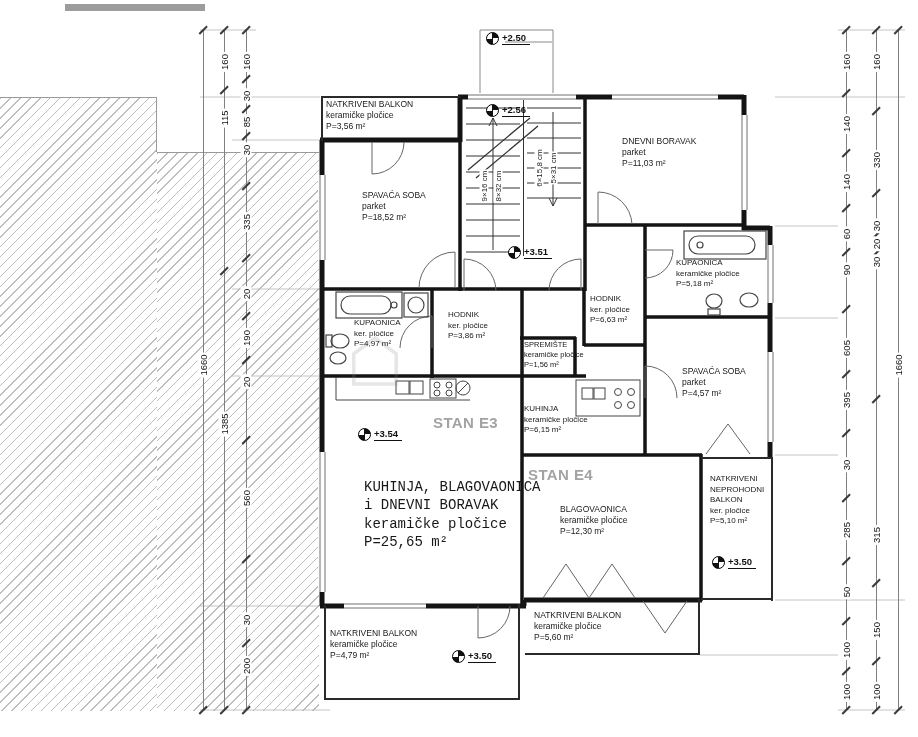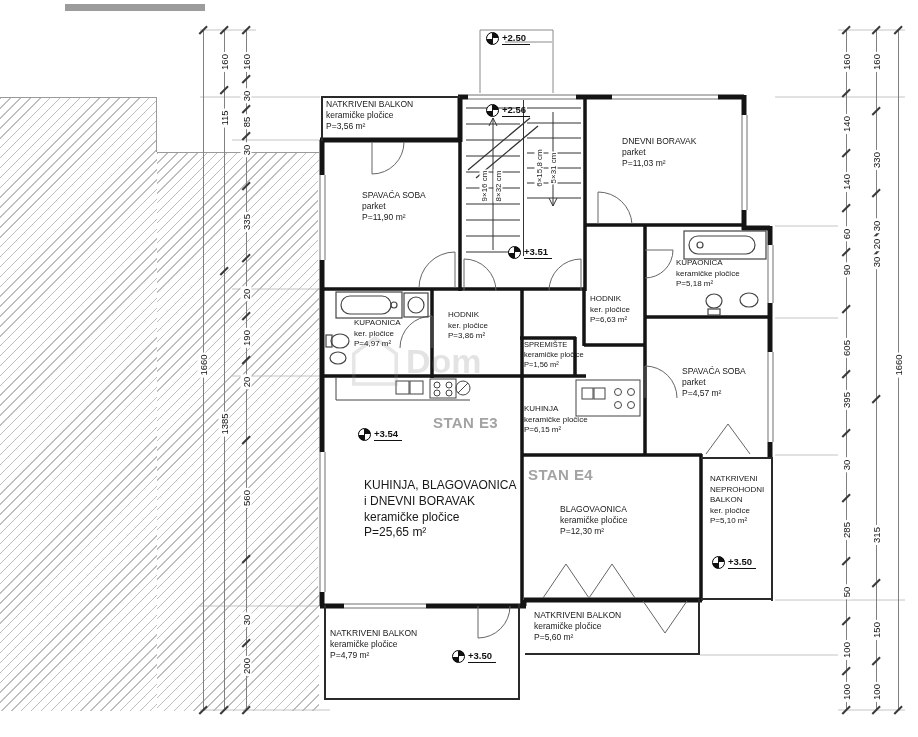--- a/index.html
+++ b/index.html
@@ -126,31 +126,30 @@
     </g>
   </svg>
 
   <div class="overlay" id="overlay">
     <div class="stan" style="left:433px;top:414px">STAN E3</div>
     <div class="stan" style="left:528px;top:466px">STAN E4</div>
     <div class="watermark">
       <svg width="46" height="50" viewBox="0 0 52 56">
         <path d="M26 2 L50 20 V54 H2 V20 Z" fill="none" stroke="#888" stroke-width="4"></path>
       </svg>
-      <span>Dom</span>
     </div>
       <div class="room-label" style="left: 326px; top: 99px; font-size: 8.5px;">
         <div>NATKRIVENI BALKON</div>
         <div>keramičke pločice</div>
         <div>P=3,56 m²</div>
       </div>
       <div class="room-label" style="left: 362px; top: 190px; font-size: 8.5px;">
         <div>SPAVAĆA SOBA</div>
         <div>parket</div>
-        <div>P=11,90 m²</div>
+        <div>P=18,52 m²</div>
       </div>
       <div class="room-label" style="left: 622px; top: 136px; font-size: 8.5px;">
         <div>DNEVNI BORAVAK</div>
         <div>parket</div>
         <div>P=11,03 m²</div>
       </div>
       <div class="room-label" style="left: 676px; top: 258px; font-size: 8px;">
         <div>KUPAONICA</div>
         <div>keramičke pločice</div>
         <div>P=5,18 m²</div>
@@ -178,21 +177,21 @@
       <div class="room-label" style="left: 524px; top: 340px; font-size: 7.5px;">
         <div>SPREMIŠTE</div>
         <div>keramičke pločice</div>
         <div>P=1,56 m²</div>
       </div>
       <div class="room-label" style="left: 524px; top: 404px; font-size: 8px;">
         <div>KUHINJA</div>
         <div>keramičke pločice</div>
         <div>P=6,15 m²</div>
       </div>
-      <div class="room-label" style="left: 364px; top: 478px; font-size: 12px;">
+      <div class="room-label" style="left: 364px; top: 478px; font-size: 14px; font-family: Liberation Mono, monospace;">
         <div>KUHINJA, BLAGOVAONICA</div>
         <div>i DNEVNI BORAVAK</div>
         <div>keramičke pločice</div>
         <div>P=25,65 m²</div>
       </div>
       <div class="room-label" style="left: 560px; top: 504px; font-size: 8.5px;">
         <div>BLAGOVAONICA</div>
         <div>keramičke pločice</div>
         <div>P=12,30 m²</div>
       </div>

